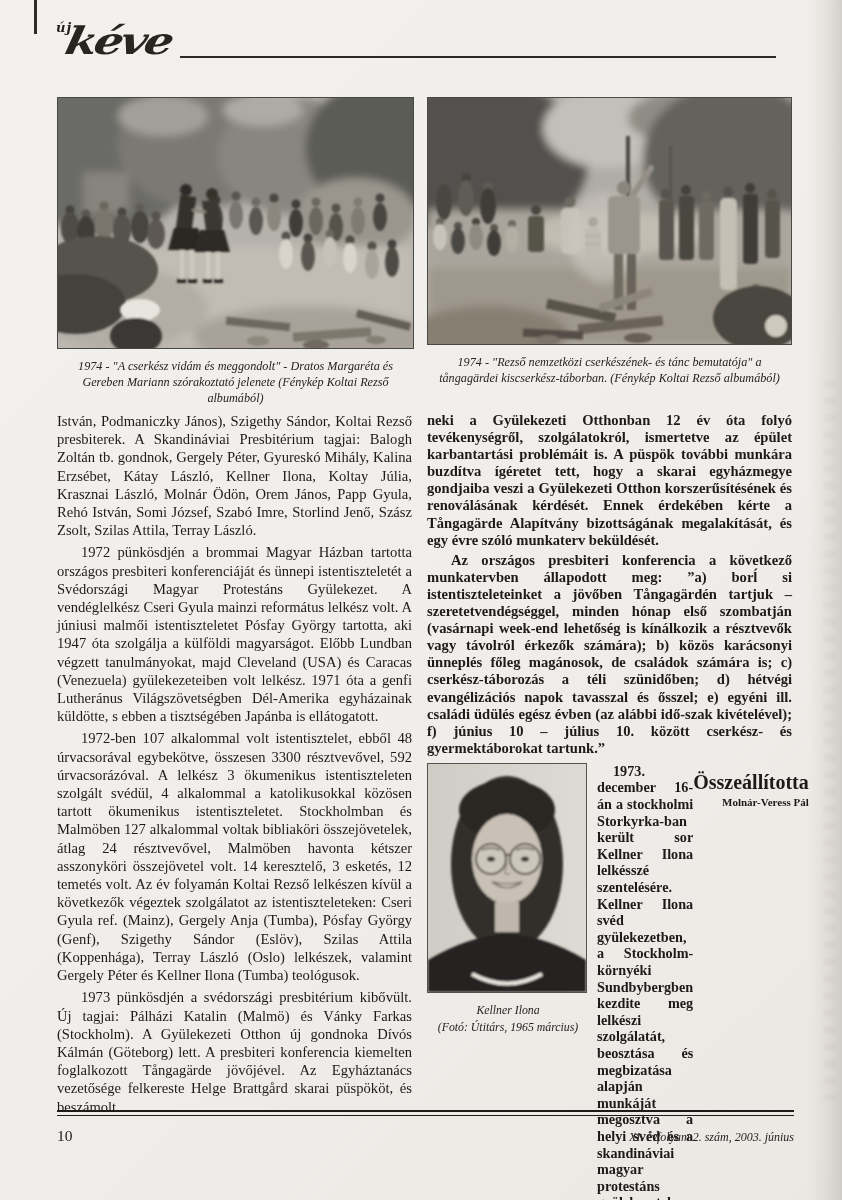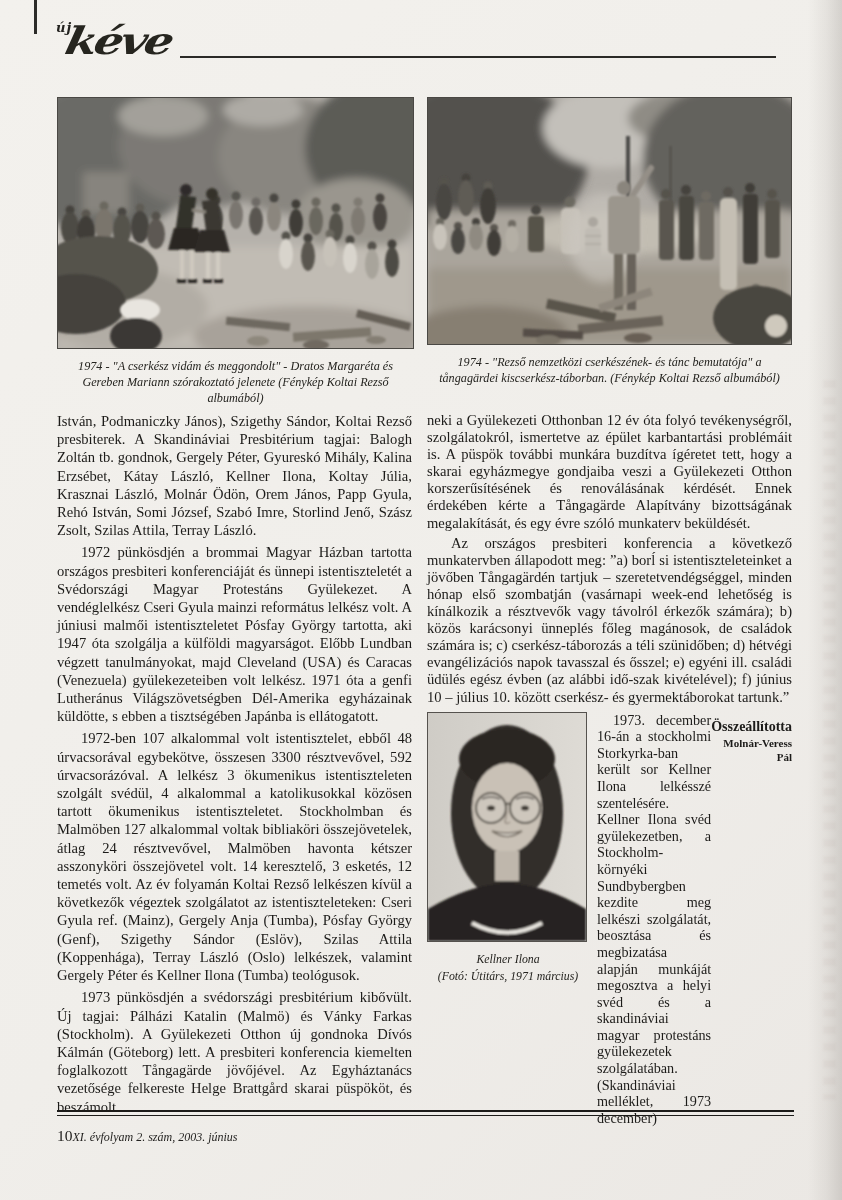--- a/index.html
+++ b/index.html
@@ -50,39 +50,39 @@
     font-style:italic;font-size:12.2px;line-height:1.32;color:#24231f;
   }
 
   
   .columns{position:absolute;left:57px;top:412px;width:735px;display:flex;gap:15px;align-items:flex-start;}
   .col{min-width:0;}
   .col-left{width:355px;}
   .col-right{width:365px;}
   .para{margin:0 0 4px 0;text-align:justify;font-size:14.6px;text-indent:24px;hyphens:auto;}
   .col-left .para{line-height:18.2px;}
-  .col-right .para{line-height:17.1px;margin-bottom:3px;}
+  .col-right .para{line-height:17.1px;margin-bottom:3px;font-weight:bold;}
   .para.noindent{text-indent:0;}
 
   
   .portrait-row{display:flex;margin-top:6px;}
   .portrait-cell{width:162px;flex:none;}
   .portrait-frame{width:158px;height:228px;border:1px solid #55524e;background:#cfccc6;font-size:0;}
   .portrait-frame svg{width:100%;height:100%;display:block;}
   .portrait-caption{margin-top:9px;text-align:center;font-style:italic;font-size:11.8px;line-height:1.45;color:#24231f;}
   .beside-cell{flex:1;min-width:0;padding-left:8px;display:flex;flex-direction:row;}
   .beside-cell .para{font-size:14.2px;line-height:16.6px;text-indent:16px;}
   .byline{margin-top:6px;text-align:right;}
-  .byline-label{font-weight:700;font-size:14px;line-height:1.3;}
+  .byline-label{font-weight:700;font-size:20px;line-height:1.3;}
   .byline-name{font-weight:700;font-size:11px;line-height:1.3;}
 
   
   .footer{position:absolute;left:57px;top:1110px;width:737px;}
   .footer-rule{height:3px;border-top:2.5px solid #1d1c1a;border-bottom:1.2px solid #1d1c1a;}
-  .footer-row{display:flex;justify-content:flex-start;align-items:baseline;margin-top:11px;}
+  .footer-row{display:flex;justify-content:space-between;align-items:baseline;margin-top:11px;}
   .page-number{font-size:15.5px;}
   .issue-info{font-style:italic;font-size:12px;color:#232220;}
 </style>
 </head>
 <body>
 
 <div class="page">
 
   <div class="scan-tick"></div>
   <div class="bleed-right"></div>
@@ -336,21 +336,21 @@
                 <path d="M77,92 Q80,89 83,92" stroke="#57524b" stroke-width="2" fill="none"></path>
                 <ellipse cx="63" cy="95" rx="4" ry="2.6" fill="#3d3833"></ellipse>
                 <ellipse cx="97" cy="95" rx="4" ry="2.6" fill="#3d3833"></ellipse>
                 <path d="M79,98 L77,109 Q79,112 82,109" stroke="#9a9186" stroke-width="1.6" fill="none"></path>
                 <path d="M64,118 Q79,129 94,118 Q79,122 64,118 Z" fill="#ddd8cf" stroke="#776f65" stroke-width="1.6"></path>
               </g>
             </svg>
           </div>
           <div class="portrait-caption">
             <div>Kellner Ilona</div>
-            <div>(Fotó: Útitárs, 1971 március)</div>
+            <div>(Fotó: Útitárs, 1965 március)</div>
           </div>
         </div>
         <div class="beside-cell">
           <p class="para">1973. december 16-án a stockholmi Storkyrka-ban került sor Kellner Ilona lelkésszé szentelésére. Kellner Ilona svéd gyülekezetben, a Stockholm-környéki Sundbybergben kezdite meg lelkészi szolgálatát, beosztása és megbizatása alapján munkáját megosztva a helyi svéd és a skandináviai magyar protestáns gyülekezetek szolgálatában. (Skandináviai melléklet, 1973 december)</p>
           <div class="byline">
             <div class="byline-label">Összeállította</div>
             <div class="byline-name">Molnár-Veress Pál</div>
           </div>
         </div>
       </div>

